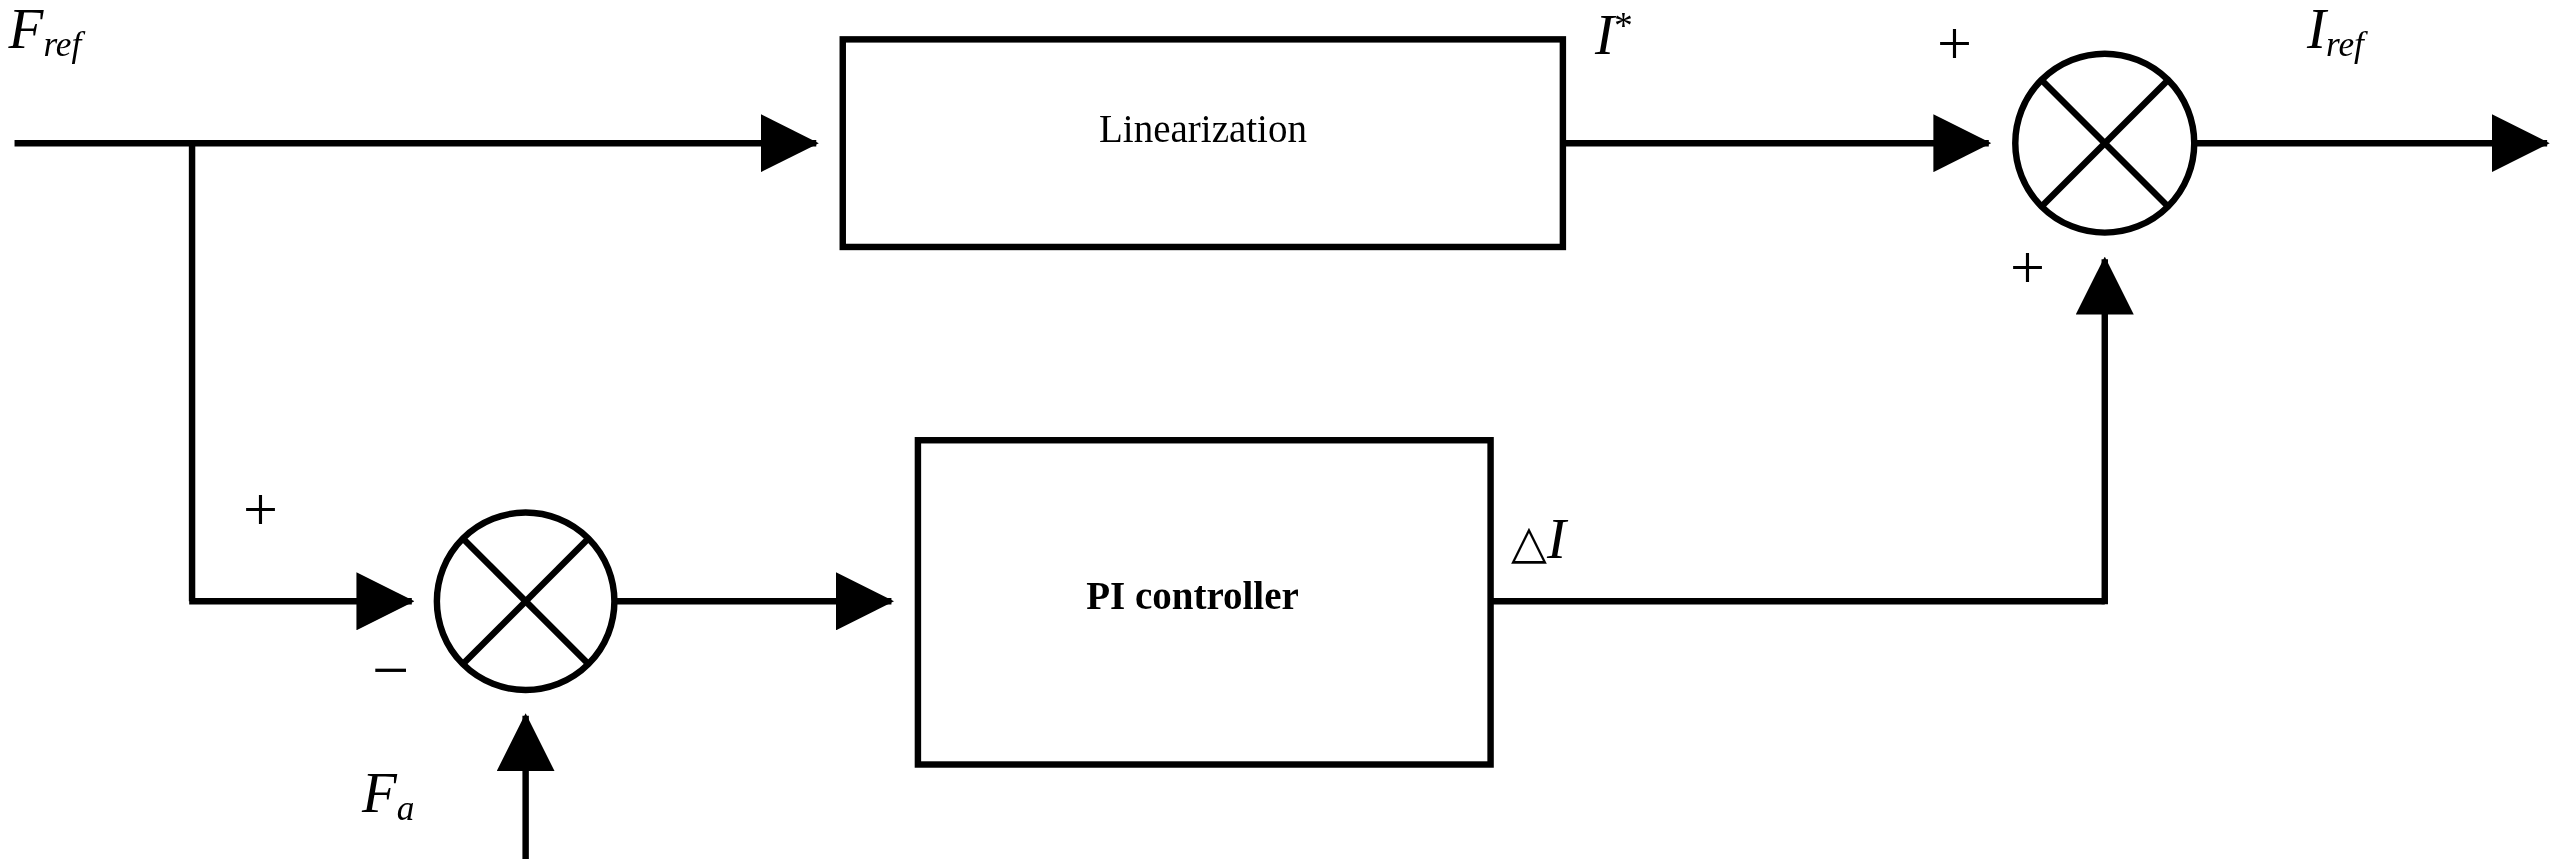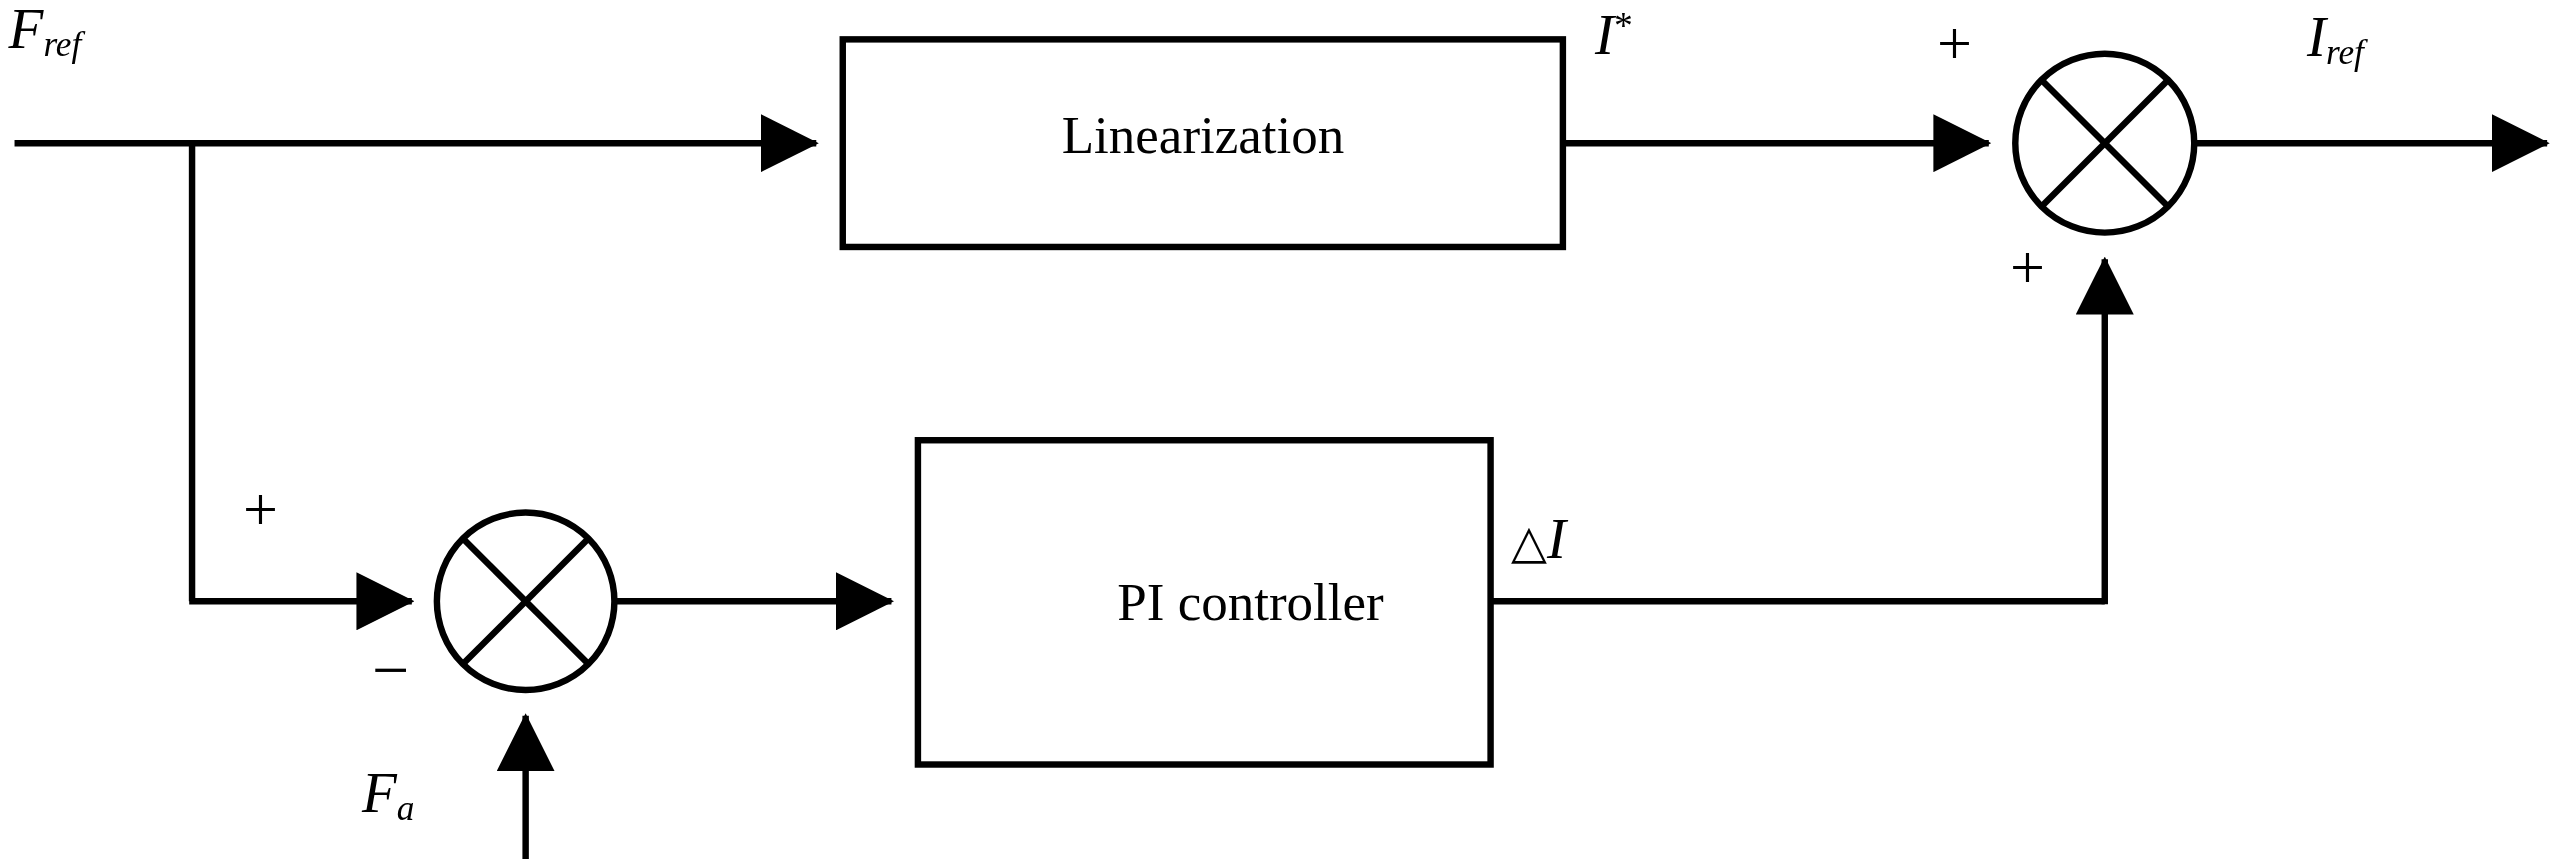--- a/index.html
+++ b/index.html
@@ -25,21 +25,21 @@
   }
   .blk-label {
     position: absolute;
     color: #000000;
     font-family: "Liberation Serif", "DejaVu Serif", serif;
     font-weight: normal;
     white-space: nowrap;
     line-height: 1;
   }
   .block-text {
-    font-size: 53px;
+    font-size: 39px;
     text-align: center;
   }
   .sig-label {
     font-style: italic;
     font-size: 57px;
   }
   .sig-label sub {
     font-size: 0.62em;
     font-style: italic;
     vertical-align: -0.22em;
@@ -109,27 +109,27 @@
       <line x1="734" y1="1200" x2="734" y2="1000" marker-end="url(#arrowU)"></line>
 
       <line x1="2082" y1="840" x2="2940" y2="840" stroke-width="9"></line>
       <line x1="2940" y1="844" x2="2940" y2="362" marker-end="url(#arrowU)"></line>
 
     </g>
   </svg>
 
   <div class="blk-label block-text" style="left:843px; top:109px; width:720px;">Linearization</div>
 
-  <div class="blk-label block-text" style="left:964px; top:576px; width:573px;">PI controller</div>
+  <div class="blk-label block-text" style="left:906px; top:576px; width:573px;font-weight:bold;">PI controller</div>
 
   <div class="blk-label sig-label" style="left:8.6px; top:0px;"><span>F</span><sub>ref</sub></div>
 
   <div class="blk-label sig-label" style="left:1595px; top:5.7px;"><span>I</span><sup>*</sup></div>
 
-  <div class="blk-label sig-label" style="left:2307px; top:8px;"><span>I</span><sub>ref</sub></div>
+  <div class="blk-label sig-label" style="left:2307px; top:0px;"><span>I</span><sub>ref</sub></div>
 
   <div class="blk-label sig-label" style="left:362px; top:764px;"><span>F</span><sub>a</sub></div>
 
   <div class="blk-label delta-label" style="left:1511px; top:510px;"><span class="delta-glyph">△</span><span>I</span></div>
 
   <div class="blk-label sign-label" style="left:1937px; top:11.5px;">+</div>
 
   <div class="blk-label sign-label" style="left:2010px; top:236px;">+</div>
 
   <div class="blk-label sign-label" style="left:243px; top:478px;">+</div>

